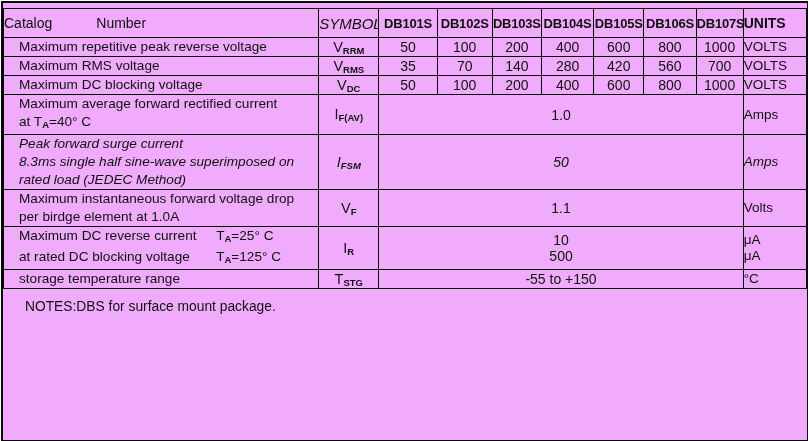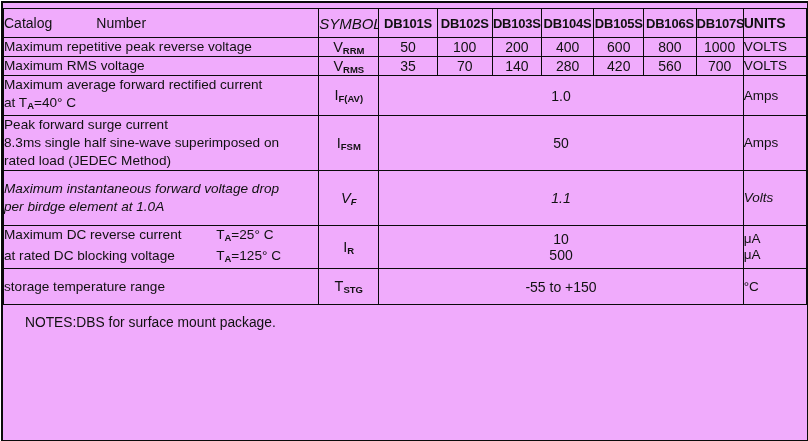--- a/index.html
+++ b/index.html
@@ -27,21 +27,21 @@
   tbody tr:nth-child(7) { height:36px; }
 
   .c-label { text-align:left; padding-left:6px; padding-right:2px; }
   .hdr-cat { font-weight:400; font-size:14px; }
   .hdr-cat .num { margin-left:44px; }
   .hdr-sym { font-style:italic; font-weight:400; font-size:15px; text-align:center; }
   .hdr-part { font-weight:700; font-size:13px; text-align:center; letter-spacing:-0.2px; }
   .hdr-units { font-weight:700; font-size:14px; text-align:left; padding-left:4px; }
 
   .lab-line { display:flex; line-height:18px; font-size:13.6px; }
-  .lab-left { flex:0 0 auto; }
+  .lab-left { flex:0 0 auto;margin-left:15px; }
   .lab-right { margin-left:auto; width:102px; text-align:left; flex:0 0 auto; }
 
   .c-sym { text-align:center; }
   .sym-base { font-size:14.5px; }
   .sb { font-size:9.5px; font-weight:700; vertical-align:-2px; letter-spacing:0; }
 
   .c-val { text-align:center; font-size:14px;margin-top:32px; }
   .val-line { line-height:16px; }
   .c-units { text-align:left; padding-left:4px; font-size:13.5px; }
   .unit-line { line-height:16px; }
@@ -116,20 +116,38 @@
           <td class="c-val">420</td>
           <td class="c-val">560</td>
           <td class="c-val">700</td>
           <td class="c-units">
             <div class="unit-line">VOLTS</div>
           </td>
         </tr>
         <tr>
           <td class="c-label">
             <div class="lab-line">
+              <span class="lab-left"><span>Maximum DC blocking voltage</span></span>
+            </div>
+          </td>
+          <td class="c-sym"><span class="sym-base">V</span><span class="sb">DC</span></td>
+          <td class="c-val">50</td>
+          <td class="c-val">100</td>
+          <td class="c-val">200</td>
+          <td class="c-val">400</td>
+          <td class="c-val">600</td>
+          <td class="c-val">800</td>
+          <td class="c-val">1000</td>
+          <td class="c-units">
+            <div class="unit-line">VOLTS</div>
+          </td>
+        </tr>
+        <tr>
+          <td class="c-label">
+            <div class="lab-line">
               <span class="lab-left"><span>Maximum average forward rectified current</span></span>
             </div>
             <div class="lab-line">
               <span class="lab-left"><span>at T</span><span class="sb">A</span><span>=40° C</span></span>
             </div>
           </td>
           <td class="c-sym"><span class="sym-base">I</span><span class="sb">F(AV)</span></td>
           <td class="c-val" colspan="7">
             <div class="val-line">1.0</div>
           </td>

